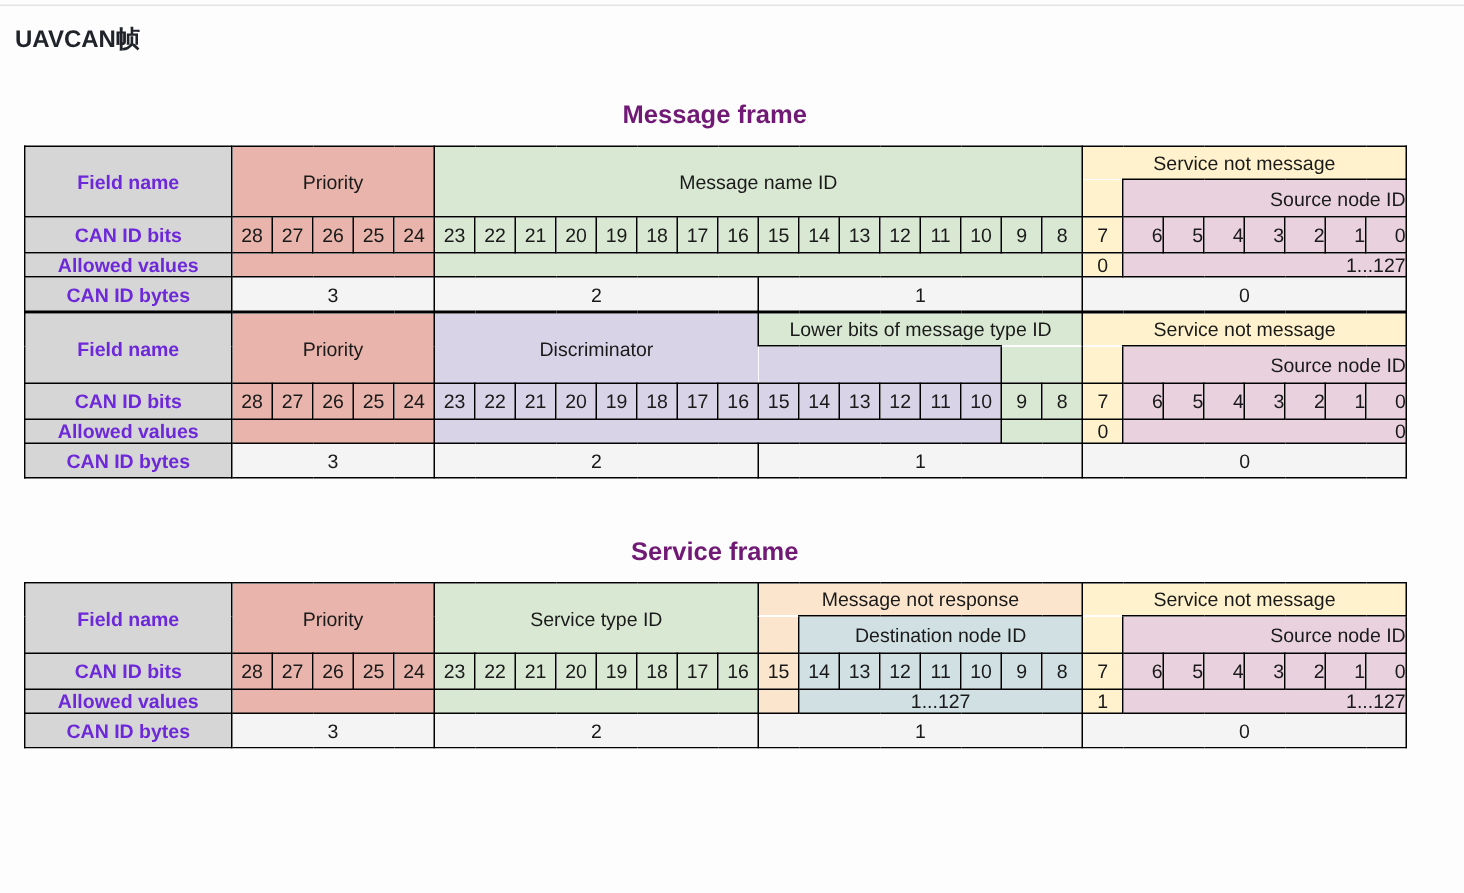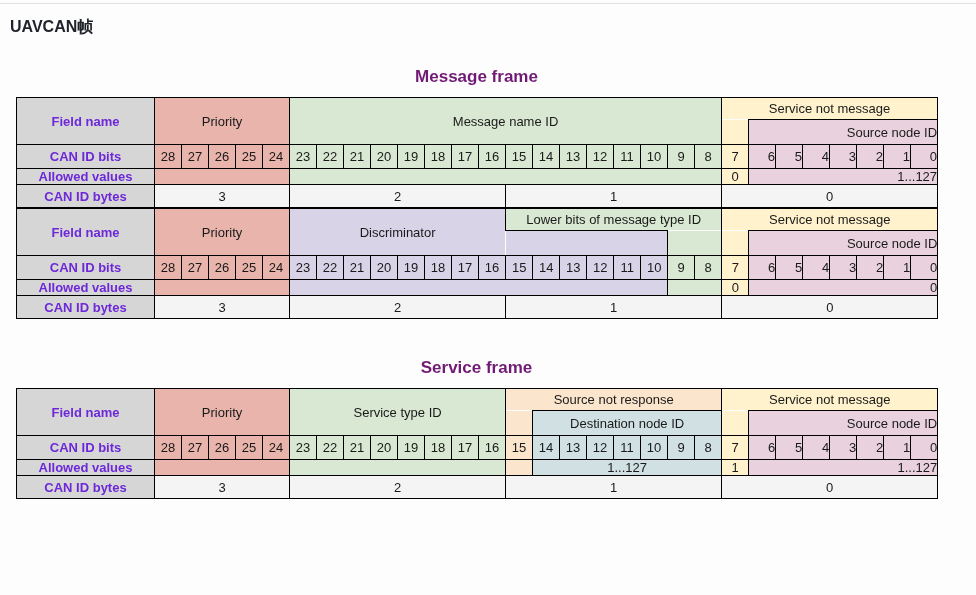--- a/index.html
+++ b/index.html
@@ -302,21 +302,21 @@
           <col class="col-bit">
           <col class="col-bit">
           <col class="col-bit">
           <col class="col-bit">
         </colgroup>
         <tbody>
           <tr class="r-ft">
             <td rowspan="2" class="c-label lbl">Field name</td>
             <td colspan="5" rowspan="2" class="c-red">Priority</td>
             <td colspan="8" rowspan="2" class="c-green">Service type ID</td>
-            <td colspan="8" class="c-orange">Source not response</td>
+            <td colspan="8" class="c-orange">Message not response</td>
             <td colspan="8" class="c-yellow">Service not message</td>
           </tr>
           <tr class="r-fb">
             <td class="c-orange bt-h"></td>
             <td colspan="7" class="c-blue">Destination node ID</td>
             <td class="c-yellow bt-h"></td>
             <td colspan="7" class="c-pink">Source node ID</td>
           </tr>
           <tr class="r-bits">
             <td class="c-label lbl">CAN ID bits</td>

